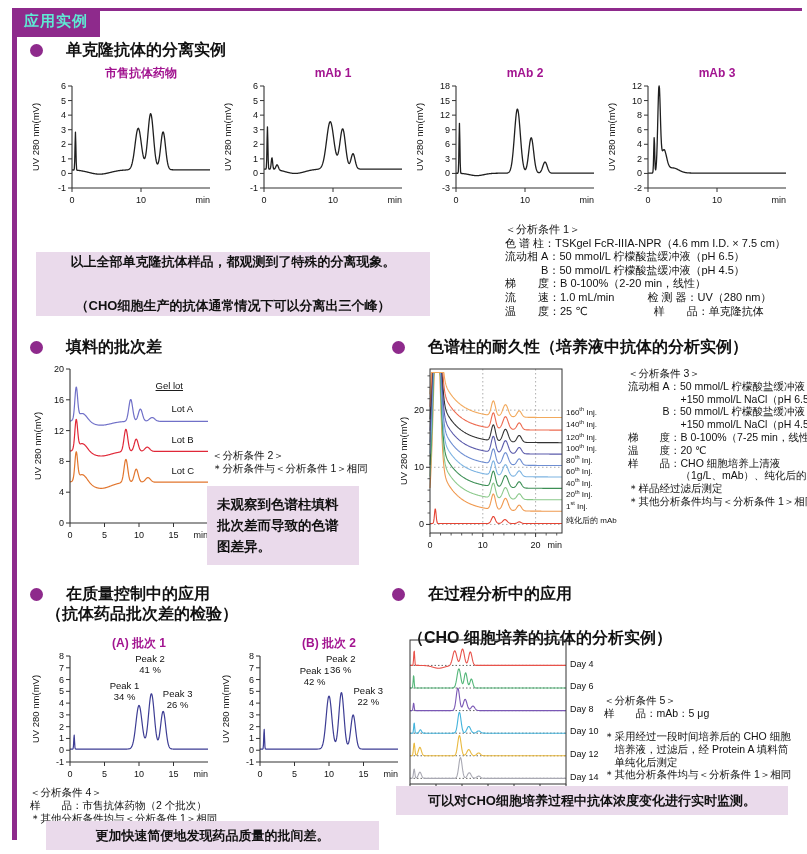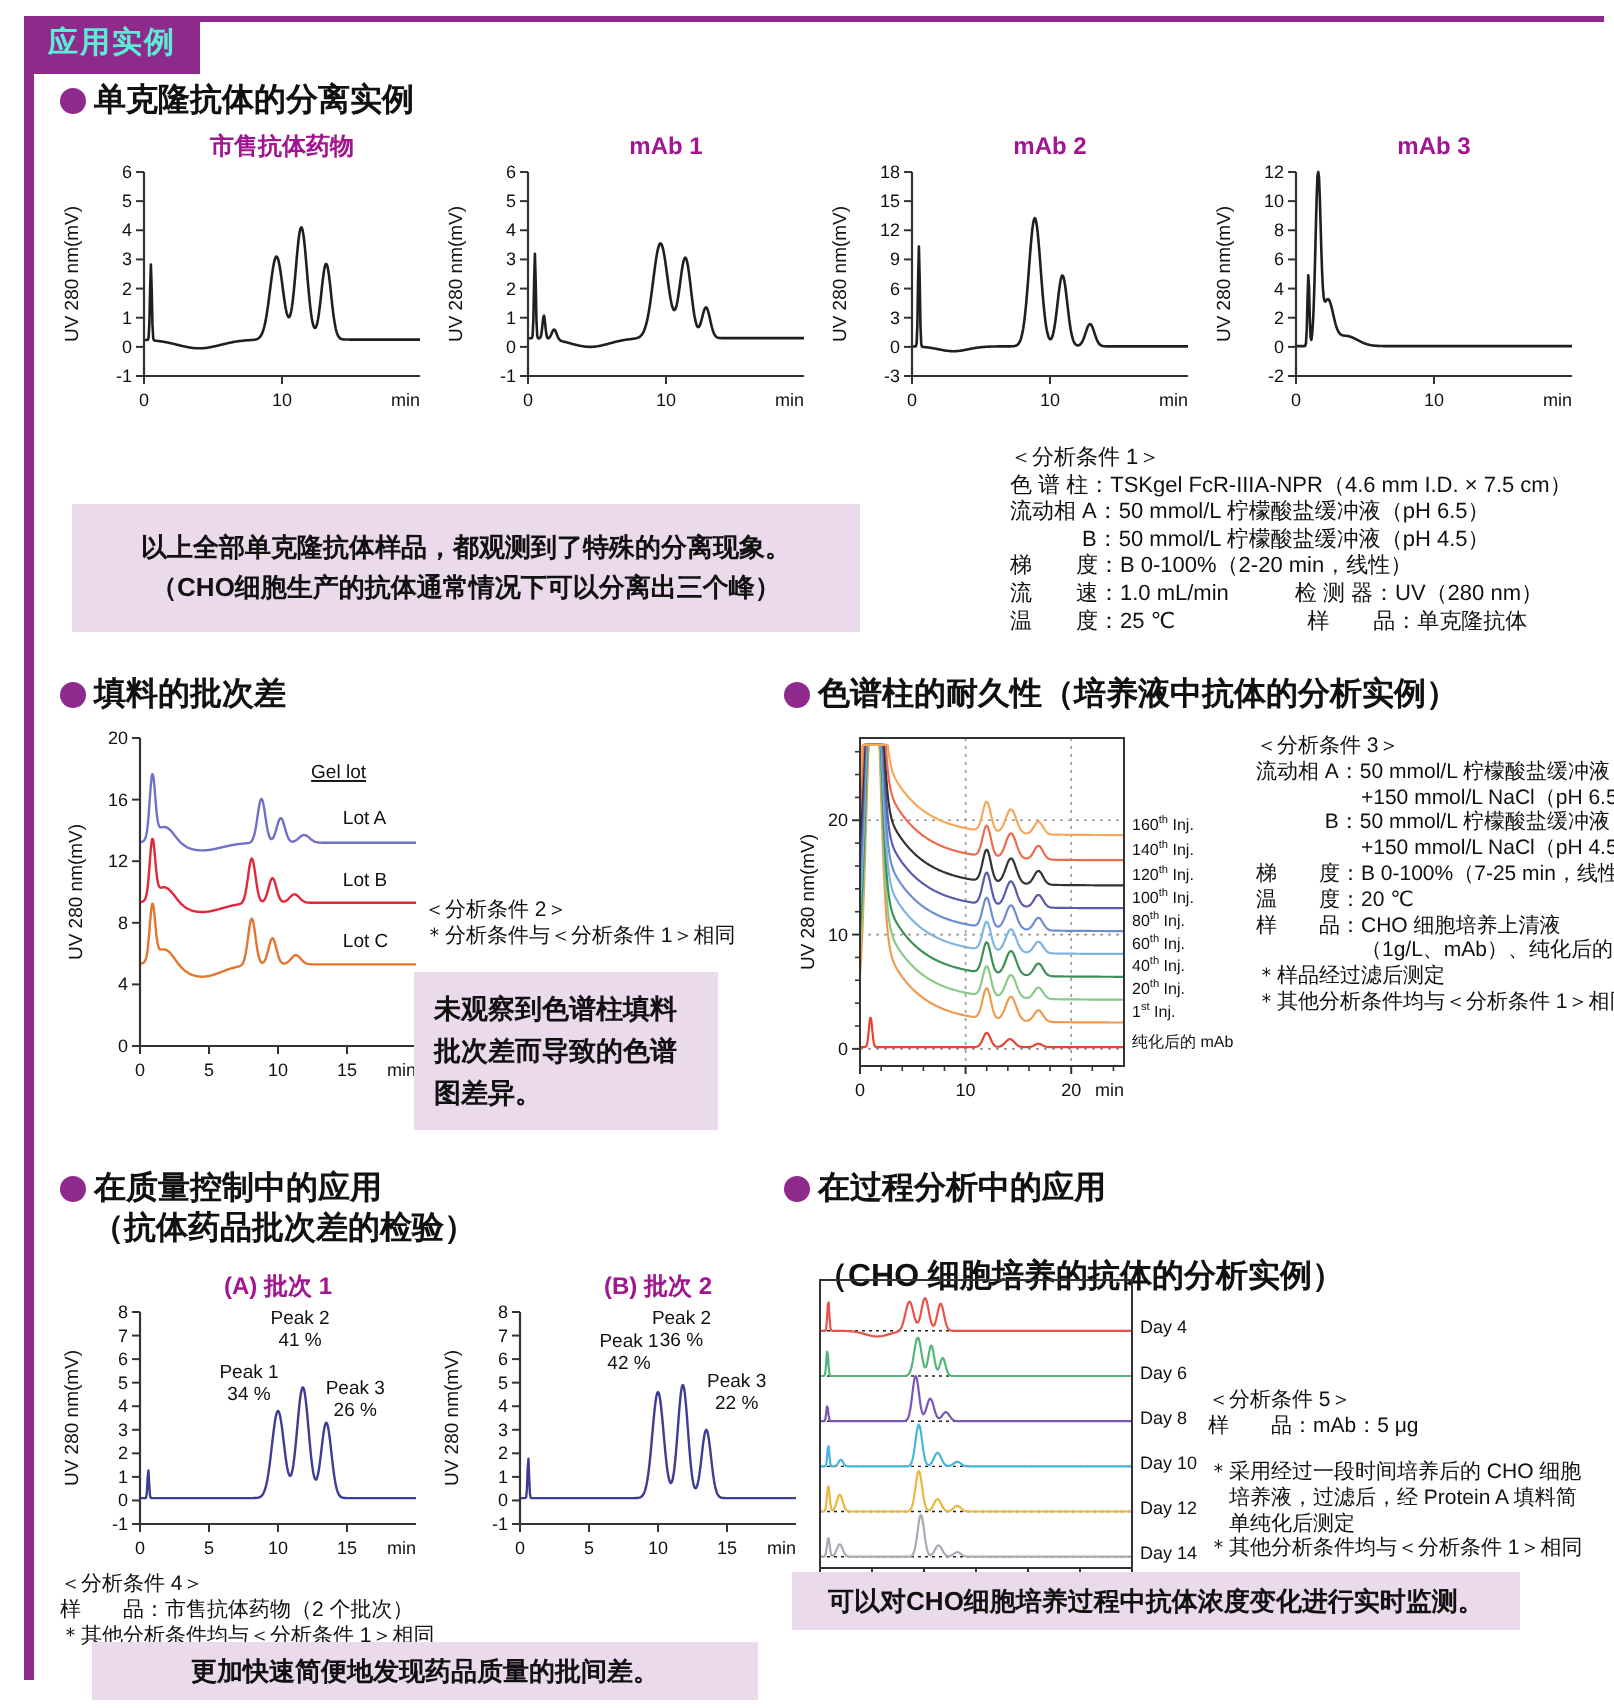--- a/index.html
+++ b/index.html
@@ -2,31 +2,31 @@
 <html style="--brand: #8e2a8c; --note: #eadaeb;"><head>
 <meta charset="utf-8">
 <style>
   html,body{margin:0;padding:0;background:#fff;}
   .page{position:relative;width:807px;height:854px;background:#fff;overflow:hidden;
         font-family:"Liberation Sans","DejaVu Sans",sans-serif;color:#111;}
   .top-rule{position:absolute;height:3px;background:var(--brand);}
   .left-bar{position:absolute;width:5px;background:var(--brand);}
   .header-tab{position:absolute;background:var(--brand);color:#5eead4;font-weight:bold;
               font-size:15px;padding:4px 12px 6px;letter-spacing:1px;}
-  .sec-title{position:absolute;display:flex;align-items:center;gap:4px;
+  .sec-title{position:absolute;display:flex;align-items:center;gap:23px;
              font-weight:bold;font-size:16px;white-space:nowrap;}
   .sec-title .bullet{width:13px;height:13px;border-radius:50%;background:var(--brand);flex:none;}
   .sec-title2{position:absolute;font-weight:bold;font-size:16px;white-space:nowrap;}
   .chart{position:absolute;}
   .chart svg{display:block;}
   .cond{position:absolute;font-size:10.5px;line-height:12.8px;white-space:pre;}
   .cond .line{min-height:1em;}
   .cond1{font-size:11px;line-height:13.6px;}
   .note{position:absolute;background:var(--note);font-weight:600;}
-  .note-lines{display:flex;flex-direction:column;justify-content:center;align-items:center;
+  .note-lines{display:flex;flex-direction:column;justify-content:space-between;align-items:center;
               font-size:13px;line-height:20px;}
   .note-block{padding:8px 10px;font-size:13.5px;line-height:21px;}
   .note-center{display:flex;align-items:center;justify-content:center;font-size:13px;}
 </style>
 </head>
 <body>
 
 <div class="page">
   <div class="top-rule" style="left:12px;top:8px;width:790px;"></div>
   <div class="header-tab" style="left:12px;top:8px;">应用实例</div>
@@ -408,14 +408,14 @@
         <line x1="118" y1="152" x2="118" y2="156" stroke="#333" stroke-width="1"></line>
         <text x="118" y="167" text-anchor="middle" font-size="9" fill="#111">20</text>
         <line x1="144" y1="152" x2="144" y2="156" stroke="#333" stroke-width="1"></line>
         <text x="144" y="167" text-anchor="middle" font-size="9" fill="#111">25</text>
         <line x1="170" y1="152" x2="170" y2="156" stroke="#333" stroke-width="1"></line>
         <text x="170" y="167" text-anchor="middle" font-size="9" fill="#111">30</text>
         <text x="179" y="167" font-size="9" fill="#111">min</text>
       </svg>
     </div>
   <div class="cond" style="left:604px;top:694px;width:200px;"><div class="line">＜分析条件 5＞</div><div class="line">样　　品：mAb：5 μg</div><div class="line"></div><div class="line">＊采用经过一段时间培养后的 CHO 细胞</div><div class="line">　培养液，过滤后，经 Protein A 填料简</div><div class="line">　单纯化后测定</div><div class="line">＊其他分析条件均与＜分析条件 1＞相同</div></div>
-  <div class="note note-center" style="left:396px;top:786px;width:364px;height:29px;">可以对CHO细胞培养过程中抗体浓度变化进行实时监测。</div>
+  <div class="note note-center" style="left:396px;top:786px;width:392px;height:29px;">可以对CHO细胞培养过程中抗体浓度变化进行实时监测。</div>
 </div>
 
 </body></html>

